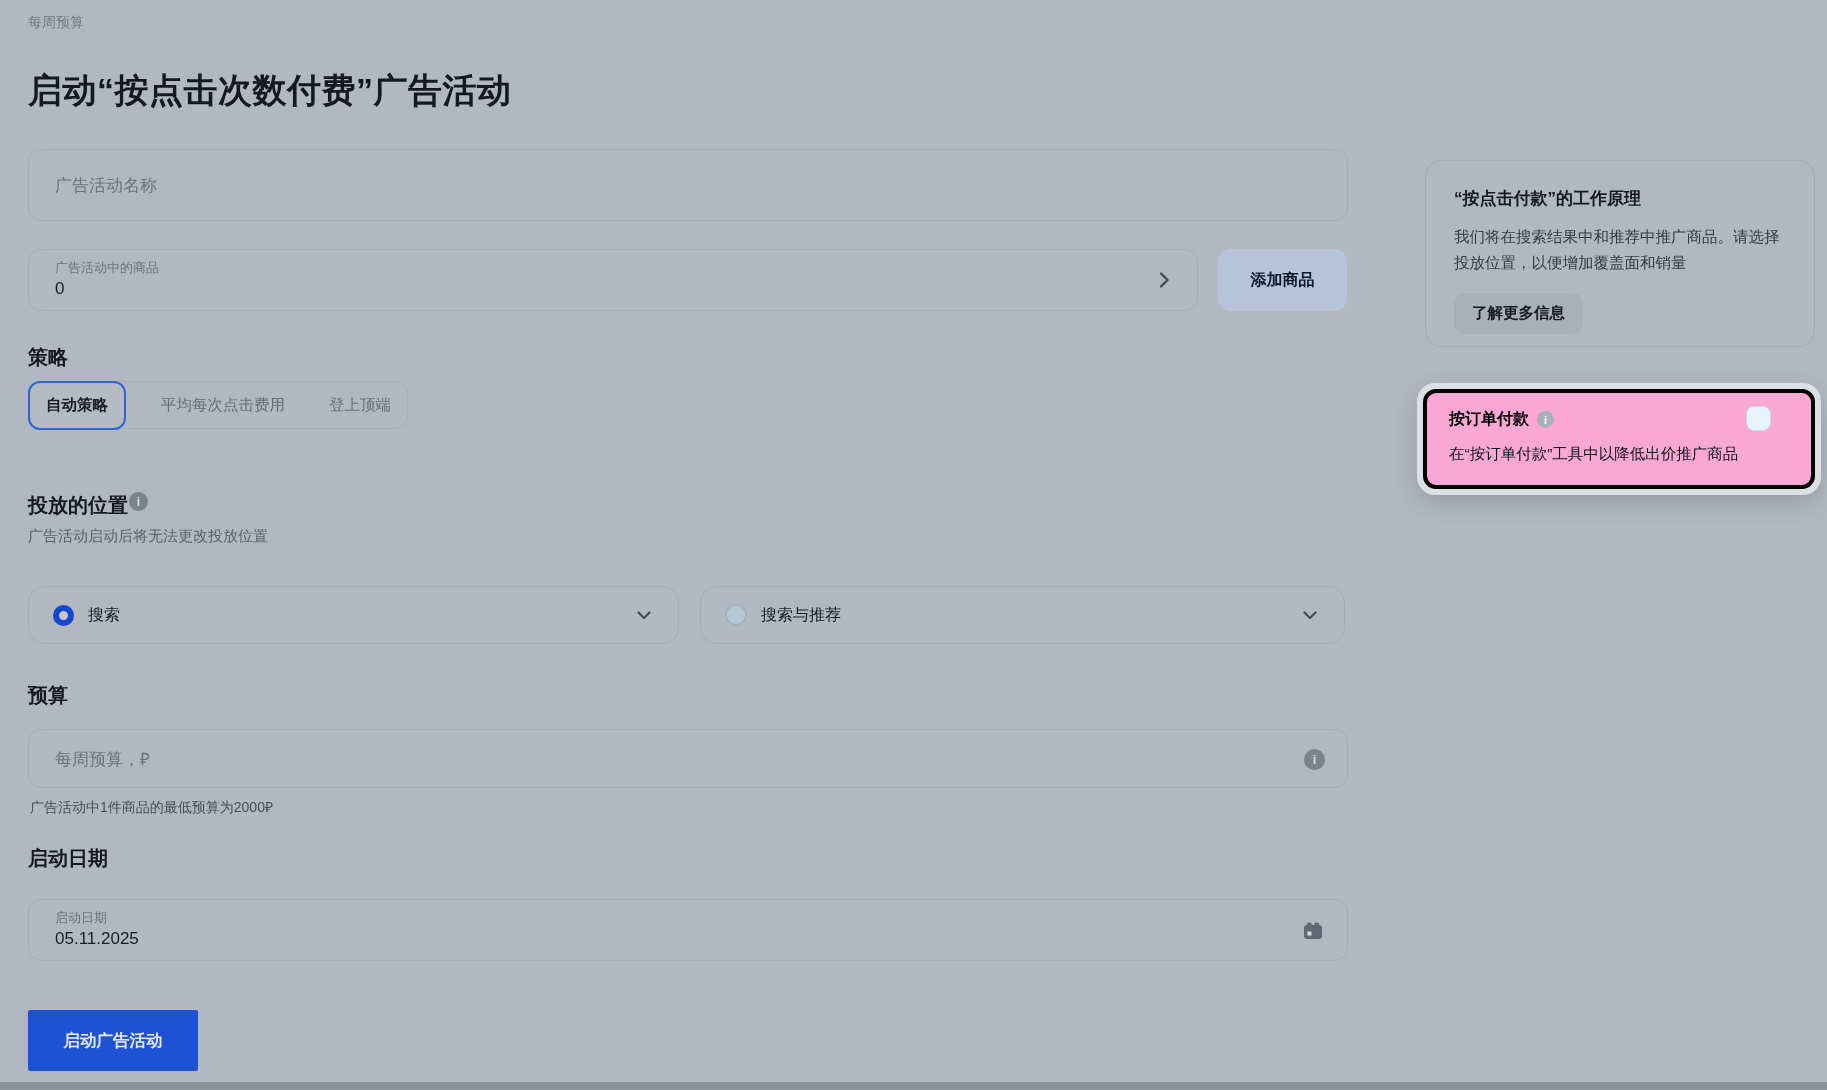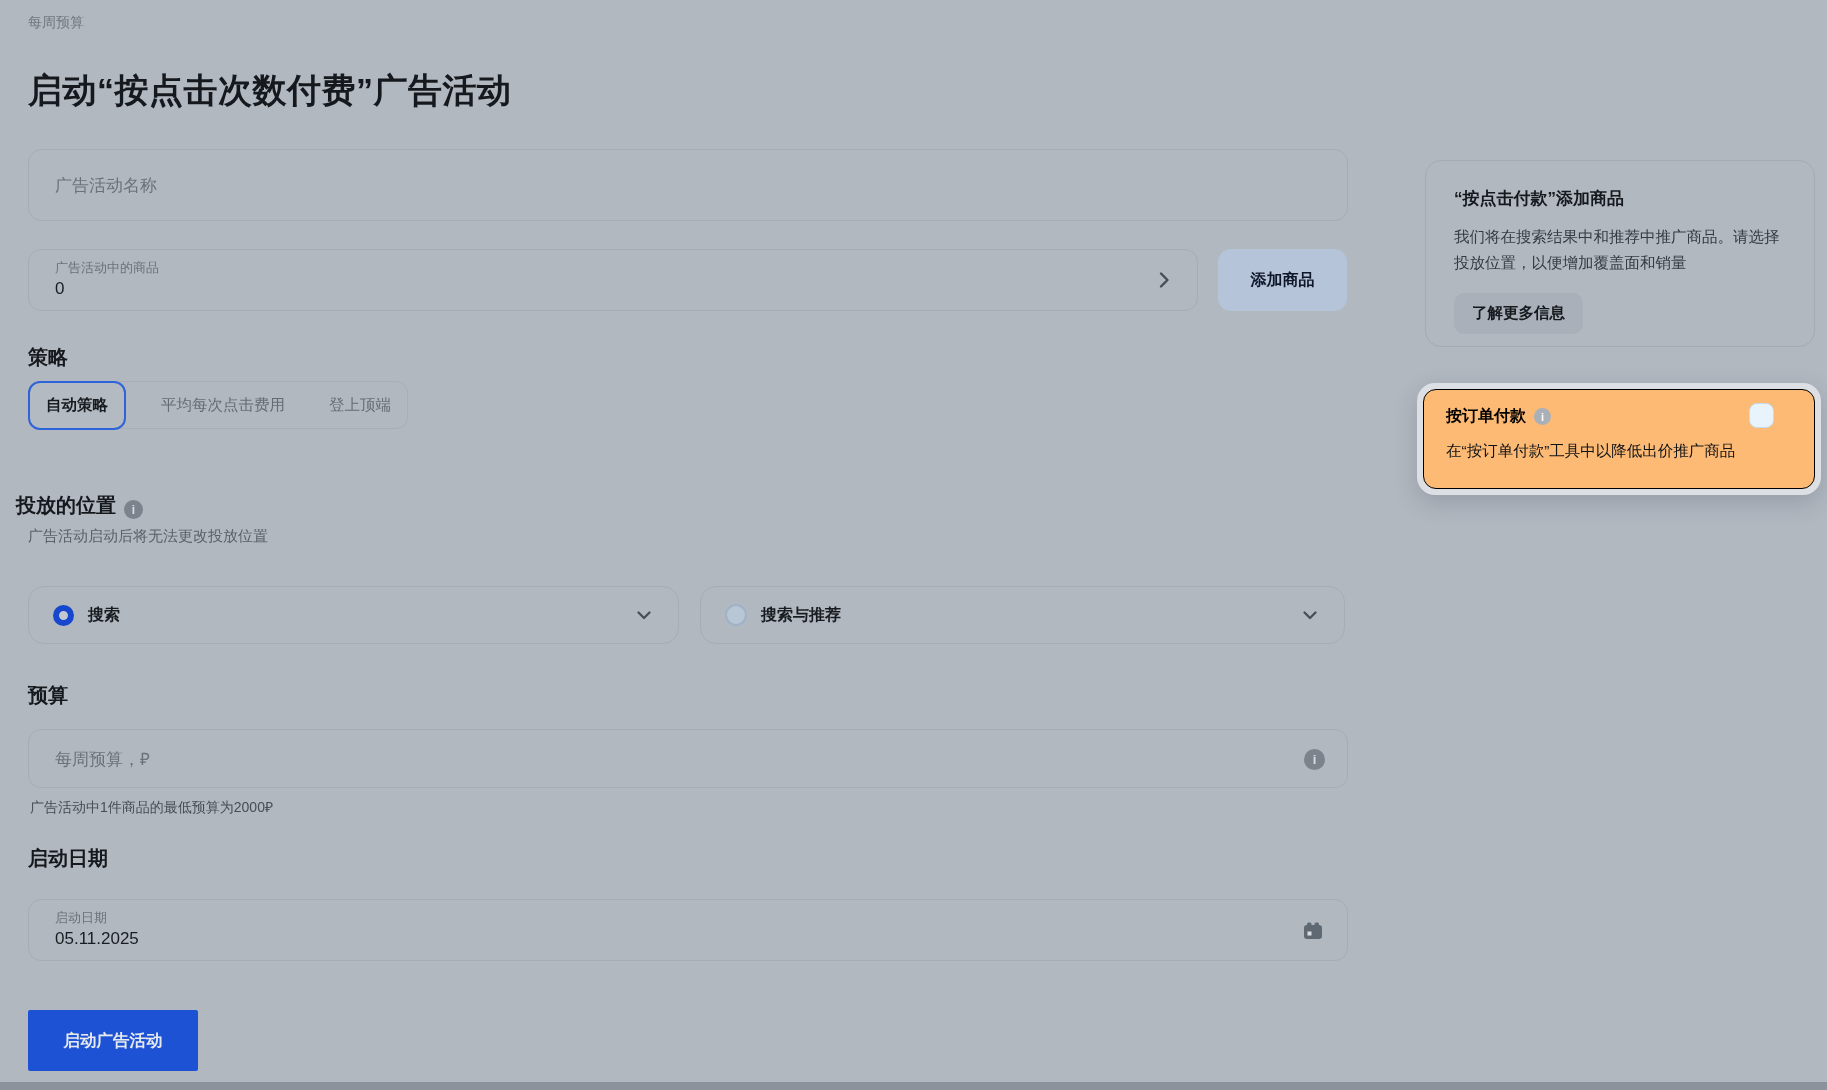--- a/index.html
+++ b/index.html
@@ -19,35 +19,35 @@
 
   .campaign-input { left:28px; top:149px; width:1320px; height:72px; display:flex; align-items:center; padding:0 26px; cursor:text; }
 
   .products-field { left:28px; top:249px; width:1170px; height:62px; padding:10px 26px; cursor:pointer; }
   .products-chevron { position:absolute; right:22px; top:19px; }
 
   .btn-add { position:absolute; left:1218px; top:249px; width:129px; height:62px; background:#b5c4d9; border:none; border-radius:13px; color:#0f172a; font-weight:bold; font-size:16px; cursor:pointer; font-family:inherit; }
 
   .section-h { position:absolute; font-size:20px; font-weight:bold; color:#15181c; }
   .h-strategy { left:28px; top:344px; }
-  .h-placement { left:16px; top:492px; display:flex; align-items:flex-end; gap:8px; }
+  .h-placement { left:28px; top:492px; display:flex; align-items:flex-start; gap:1px; }
   .h-budget { left:28px; top:682px; }
   .h-date { left:28px; top:845px; }
 
   .segmented { position:absolute; left:28px; top:381px; height:48px; width:380px; border:1px solid #a8aeb7; border-radius:12px; display:flex; align-items:stretch; }
   .seg { border:none; background:transparent; font-family:inherit; font-size:15.5px; color:#656c75; padding:0 8px; cursor:pointer; border-radius:12px; white-space:nowrap;margin-left:28px; }
   .seg.selected { border:2px solid #2f63d9; color:#181c20; font-weight:bold; padding:0 16px; margin:-1px; height:49px; background:#b4bac2; }
 
   .info-dot { display:inline-flex; width:19px; height:19px; border-radius:50%; background:#7c838d; color:#d9dde2; font-size:12px; font-weight:bold; align-items:center; justify-content:center; font-style:normal; cursor:pointer; flex:0 0 auto; }
   .placement-note { position:absolute; left:28px; top:527px; font-size:15px; color:#5a616a; }
 
   .dropdown { position:absolute; top:586px; height:58px; border:1px solid #a6adb6; border-radius:16px; display:flex; align-items:center; padding:0 24px; gap:14px; cursor:pointer; }
   .dd-1 { left:28px; width:651px; }
   .dd-2 { left:700px; width:645px; }
-  .dd-label { font-size:16px; font-weight:bold; color:#181c20; flex:1; }
+  .dd-label { font-size:16px; font-weight:normal; color:#181c20; flex:1; }
   .radio-on  { width:21px; height:21px; border-radius:50%; border:6px solid #1647cc; background:#c3c9d1; flex:0 0 auto; cursor:pointer; }
   .radio-off { width:22px; height:22px; border-radius:50%; border:2px solid #9fb2c6; background:#b8c7d6; flex:0 0 auto; cursor:pointer; }
 
   .budget-input { left:28px; top:729px; width:1320px; height:59px; display:flex; align-items:center; padding:0 26px; cursor:text; }
   .budget-info { position:absolute; right:22px; top:19px; width:21px; height:21px; font-size:13px; }
   .budget-helper { position:absolute; left:30px; top:797px; font-size:14px; color:#464d55; }
 
   .date-field { left:28px; top:899px; width:1320px; height:62px; padding:10px 26px; cursor:pointer; }
   .calendar-icon { position:absolute; right:22px; top:19px; cursor:pointer; }
 
@@ -56,21 +56,21 @@
   .bottom-bar { position:absolute; left:0; top:1082px; width:1827px; height:8px; background:#8b929b; }
 
   
   .info-card { position:absolute; left:1425px; top:160px; width:390px; height:187px; border:1px solid #a4abb4; border-radius:16px; padding:26px 28px; }
   .info-card h3 { font-size:17px; font-weight:bold; color:#15181c; margin-bottom:14px; }
   .info-card p { font-size:15.5px; line-height:1.7; color:#353b42; }
   .btn-learn { margin-top:16px; background:#a9b0b9; border:none; border-radius:10px; padding:10px 18px; font-size:15.5px; font-weight:bold; color:#15181c; cursor:pointer; font-family:inherit; }
 
   
   .spotlight { position:absolute; left:1417px; top:383px; width:404px; height:112px; background:rgba(255,255,255,0.55); border-radius:18px; padding:6px; box-shadow:0 8px 24px rgba(30,40,60,0.18); }
-  .ppo-card { width:100%; height:100%; background:#fdba74; border:1px solid #000000; border-radius:13px; padding:16px 22px; position:relative; }
+  .ppo-card { width:100%; height:100%; background:#f9a8d4; border:4px solid #000000; border-radius:13px; padding:16px 22px; position:relative; }
   .ppo-title-row { display:flex; align-items:center; gap:8px; }
   .ppo-title { font-size:16px; font-weight:bold; color:#000; }
   .ppo-info { width:17px; height:17px; background:#a9b0b8; color:#ffffff; font-size:11px; }
   .ppo-checkbox { position:absolute; right:40px; top:13px; width:25px; height:25px; border-radius:8px; background:#e9f3fc; border:1px solid #c6dbee; cursor:pointer; }
   .ppo-body { margin-top:14px; font-size:15.5px; color:#111417; }
 
   svg { display:block; }
 </style>
 </head>
 <body>
@@ -145,21 +145,21 @@
         <rect x="6" y="3.5" width="4.5" height="5" rx="1.5" fill="#5f6973"></rect>
         <rect x="13.5" y="3.5" width="4.5" height="5" rx="1.5" fill="#5f6973"></rect>
         <rect x="6.5" y="12.5" width="4" height="4" fill="#d9dde2"></rect>
       </svg>
     </span>
   </div>
 
   <button class="btn-primary">启动广告活动</button>
 
   <aside class="info-card">
-    <h3>“按点击付款”添加商品</h3>
+    <h3>“按点击付款”的工作原理</h3>
     <p>我们将在搜索结果中和推荐中推广商品。请选择投放位置，以便增加覆盖面和销量</p>
     <button class="btn-learn">了解更多信息</button>
   </aside>
 
   <div class="spotlight">
     <div class="ppo-card">
       <div class="ppo-title-row">
         <span class="ppo-title">按订单付款</span>
         <span class="info-dot ppo-info">i</span>
       </div>

